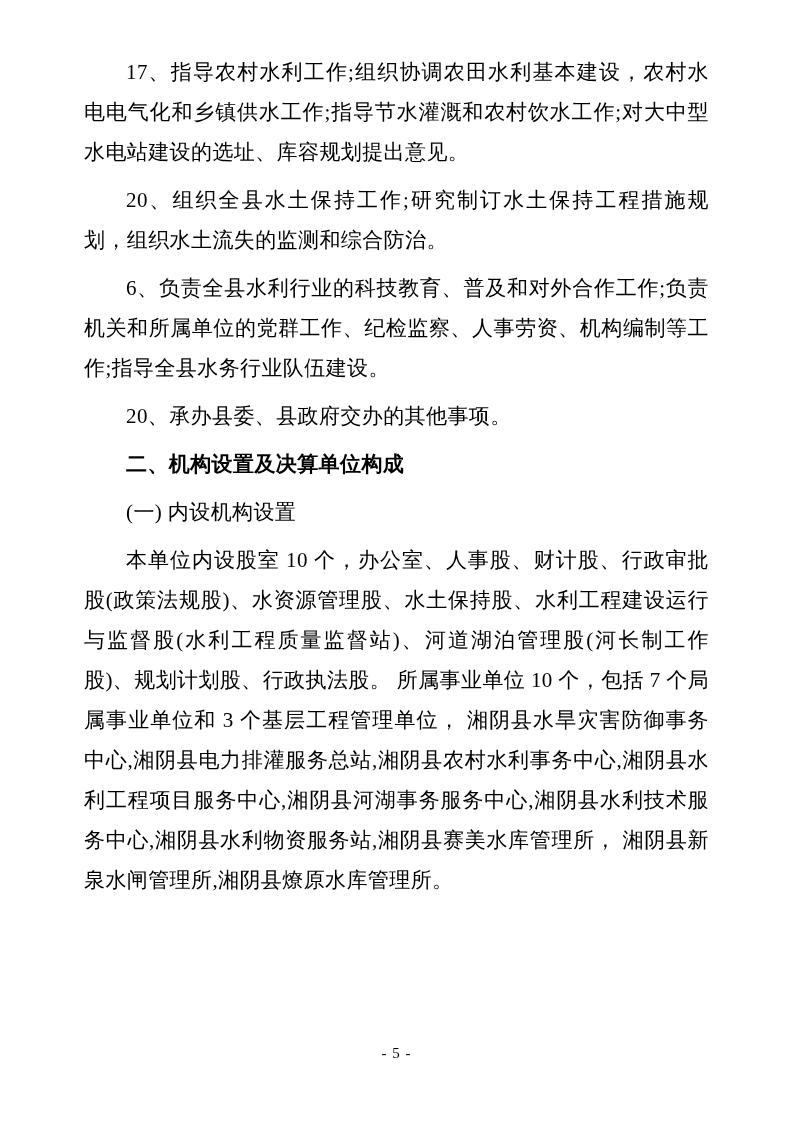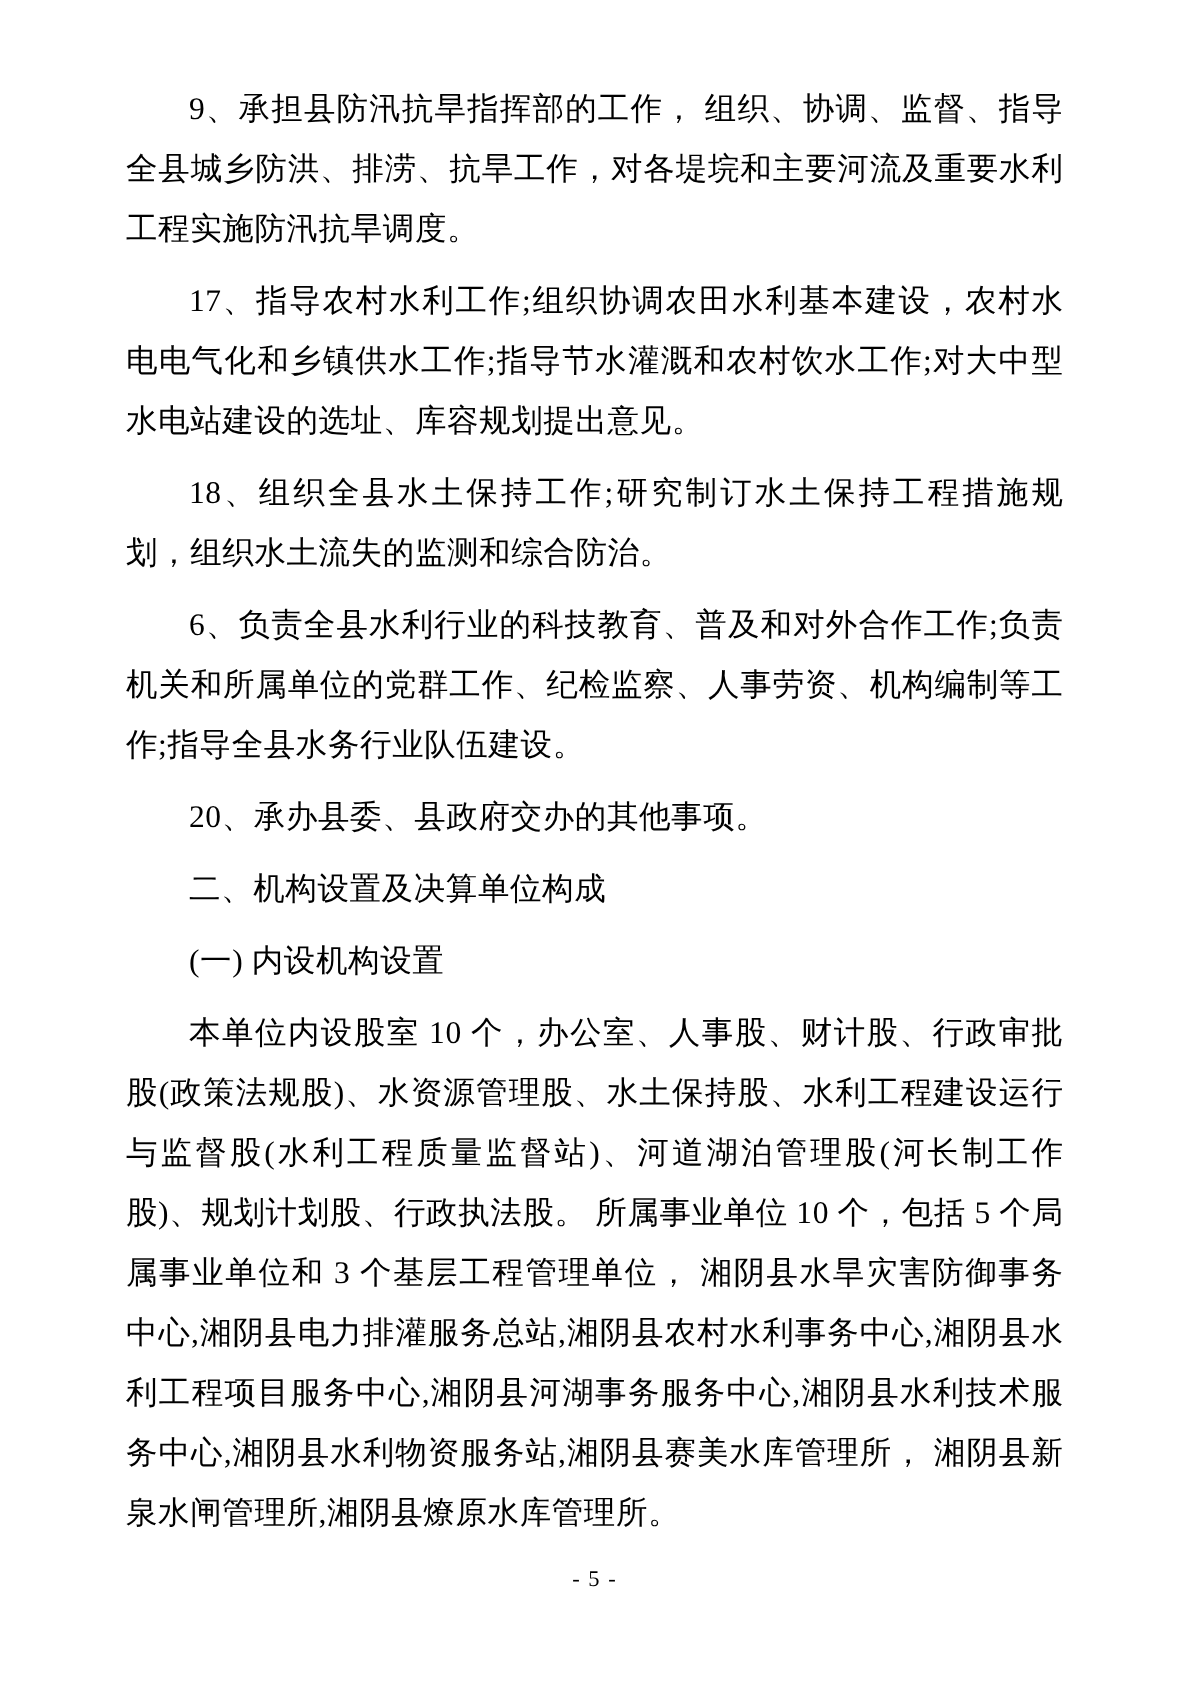--- a/index.html
+++ b/index.html
@@ -25,40 +25,39 @@
   .content h2 {
     margin: 0 0 8px 0;
     font-size: 21px;
     line-height: 40px;
     letter-spacing: 0.4px;
     text-align: justify;
     text-indent: 2em;
     font-weight: normal;
   }
   .content h2.heading {
-    font-weight: normal;
+    font-weight: bold;
   }
   .footer {
     position: absolute;
     left: 0;
     right: 0;
     bottom: 60px;
     text-align: center;
     font-size: 15px;
     letter-spacing: 1px;
   }
 </style>
 </head>
 <body>
 
 <div class="page">
   <div class="content">
-    <p class="body">9、承担县防汛抗旱指挥部的工作， 组织、协调、监督、指导全县城乡防洪、排涝、抗旱工作，对各堤垸和主要河流及重要水利工程实施防汛抗旱调度。</p>
     <p class="body">17、指导农村水利工作;组织协调农田水利基本建设，农村水电电气化和乡镇供水工作;指导节水灌溉和农村饮水工作;对大中型水电站建设的选址、库容规划提出意见。</p>
-    <p class="body">18、组织全县水土保持工作;研究制订水土保持工程措施规划，组织水土流失的监测和综合防治。</p>
+    <p class="body">20、组织全县水土保持工作;研究制订水土保持工程措施规划，组织水土流失的监测和综合防治。</p>
     <p class="body">6、负责全县水利行业的科技教育、普及和对外合作工作;负责机关和所属单位的党群工作、纪检监察、人事劳资、机构编制等工作;指导全县水务行业队伍建设。</p>
     <p class="body">20、承办县委、县政府交办的其他事项。</p>
     <h2 class="heading">二、机构设置及决算单位构成</h2>
     <p class="subheading">(一) 内设机构设置</p>
-    <p class="body">本单位内设股室 10 个，办公室、人事股、财计股、行政审批股(政策法规股)、水资源管理股、水土保持股、水利工程建设运行与监督股(水利工程质量监督站)、河道湖泊管理股(河长制工作股)、规划计划股、行政执法股。 所属事业单位 10 个，包括 5 个局属事业单位和 3 个基层工程管理单位， 湘阴县水旱灾害防御事务中心,湘阴县电力排灌服务总站,湘阴县农村水利事务中心,湘阴县水利工程项目服务中心,湘阴县河湖事务服务中心,湘阴县水利技术服务中心,湘阴县水利物资服务站,湘阴县赛美水库管理所， 湘阴县新泉水闸管理所,湘阴县燎原水库管理所。</p>
+    <p class="body">本单位内设股室 10 个，办公室、人事股、财计股、行政审批股(政策法规股)、水资源管理股、水土保持股、水利工程建设运行与监督股(水利工程质量监督站)、河道湖泊管理股(河长制工作股)、规划计划股、行政执法股。 所属事业单位 10 个，包括 7 个局属事业单位和 3 个基层工程管理单位， 湘阴县水旱灾害防御事务中心,湘阴县电力排灌服务总站,湘阴县农村水利事务中心,湘阴县水利工程项目服务中心,湘阴县河湖事务服务中心,湘阴县水利技术服务中心,湘阴县水利物资服务站,湘阴县赛美水库管理所， 湘阴县新泉水闸管理所,湘阴县燎原水库管理所。</p>
   </div>
   <div class="footer">- 5 -</div>
 </div>
 
 </body></html>

